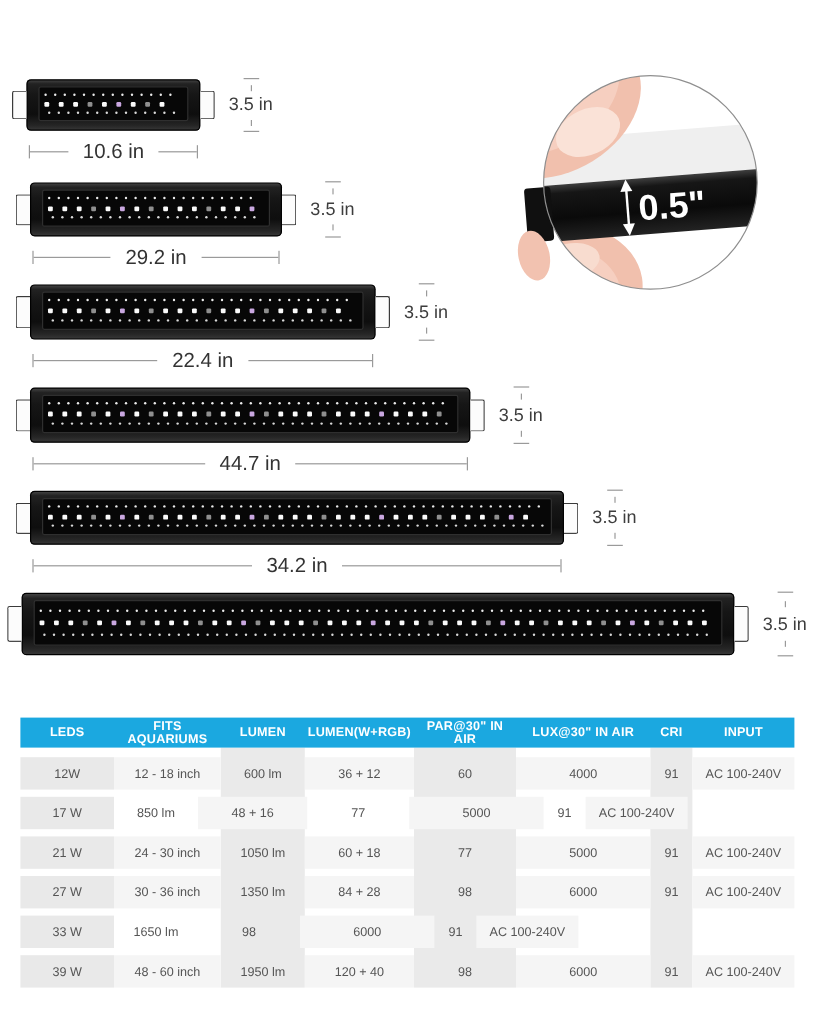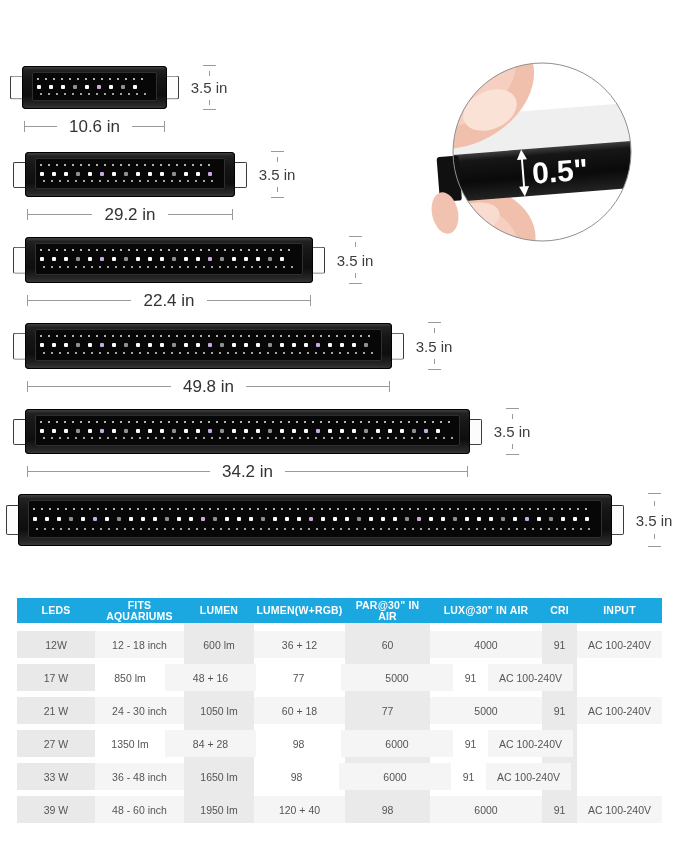--- a/index.html
+++ b/index.html
@@ -442,21 +442,21 @@
     <div class="hdim" style="left:408px;top:322px;height:48px">
       <div class="cap"></div>
           <div class="stub"></div>
       <span class="lbl">3.5 in</span>
       <div class="stub"></div>
           <div class="cap"></div>
     </div>
     <div class="wdim" style="left:27px;top:379px;width:363px">
       <div class="tick"></div>
           <div class="line"></div>
-      <span class="lbl">49.8 in</span>
+      <span class="lbl">44.7 in</span>
       <div class="line"></div>
           <div class="tick"></div>
     </div>
       </div>
       <div class="fixture">
     <div class="bar" style="left:25px;top:409px;width:445px;height:45px">
       <div class="bracket bl"></div>
       <div class="bracket br"></div>
       <div class="panel">
             <span class="led" style="left: 4px; top: 21%; width: 2px; height: 2px; background: rgba(255, 255, 255, 0.92);"></span>
@@ -907,30 +907,30 @@
         <div class="td bg-light" style="width: 89px;">24 - 30 inch</div>
         <div class="td bg-none" style="width: 70px;">1050 lm</div>
         <div class="td bg-light" style="width: 91px;">60 + 18</div>
         <div class="td bg-none" style="width: 85px;">77</div>
         <div class="td bg-light" style="width: 112px;">5000</div>
         <div class="td bg-none" style="width: 35px;">91</div>
         <div class="td bg-light" style="width: 85px;">AC 100-240V</div>
       </div>
       <div class="trow">
         <div class="td bg-dark" style="width: 78px;">27 W</div>
+        <div class="td bg-light" style="width: 89px;">30 - 36 inch</div>
         <div class="td bg-none" style="width: 70px;">1350 lm</div>
         <div class="td bg-light" style="width: 91px;">84 + 28</div>
         <div class="td bg-none" style="width: 85px;">98</div>
         <div class="td bg-light" style="width: 112px;">6000</div>
         <div class="td bg-none" style="width: 35px;">91</div>
         <div class="td bg-light" style="width: 85px;">AC 100-240V</div>
       </div>
       <div class="trow">
         <div class="td bg-dark" style="width: 78px;">33 W</div>
-        <div class="td bg-light" style="width: 89px;">36 - 48 inch</div>
         <div class="td bg-none" style="width: 70px;">1650 lm</div>
         <div class="td bg-none" style="width: 85px;">98</div>
         <div class="td bg-light" style="width: 112px;">6000</div>
         <div class="td bg-none" style="width: 35px;">91</div>
         <div class="td bg-light" style="width: 85px;">AC 100-240V</div>
       </div>
       <div class="trow">
         <div class="td bg-dark" style="width: 78px;">39 W</div>
         <div class="td bg-light" style="width: 89px;">48 - 60 inch</div>
         <div class="td bg-none" style="width: 70px;">1950 lm</div>

